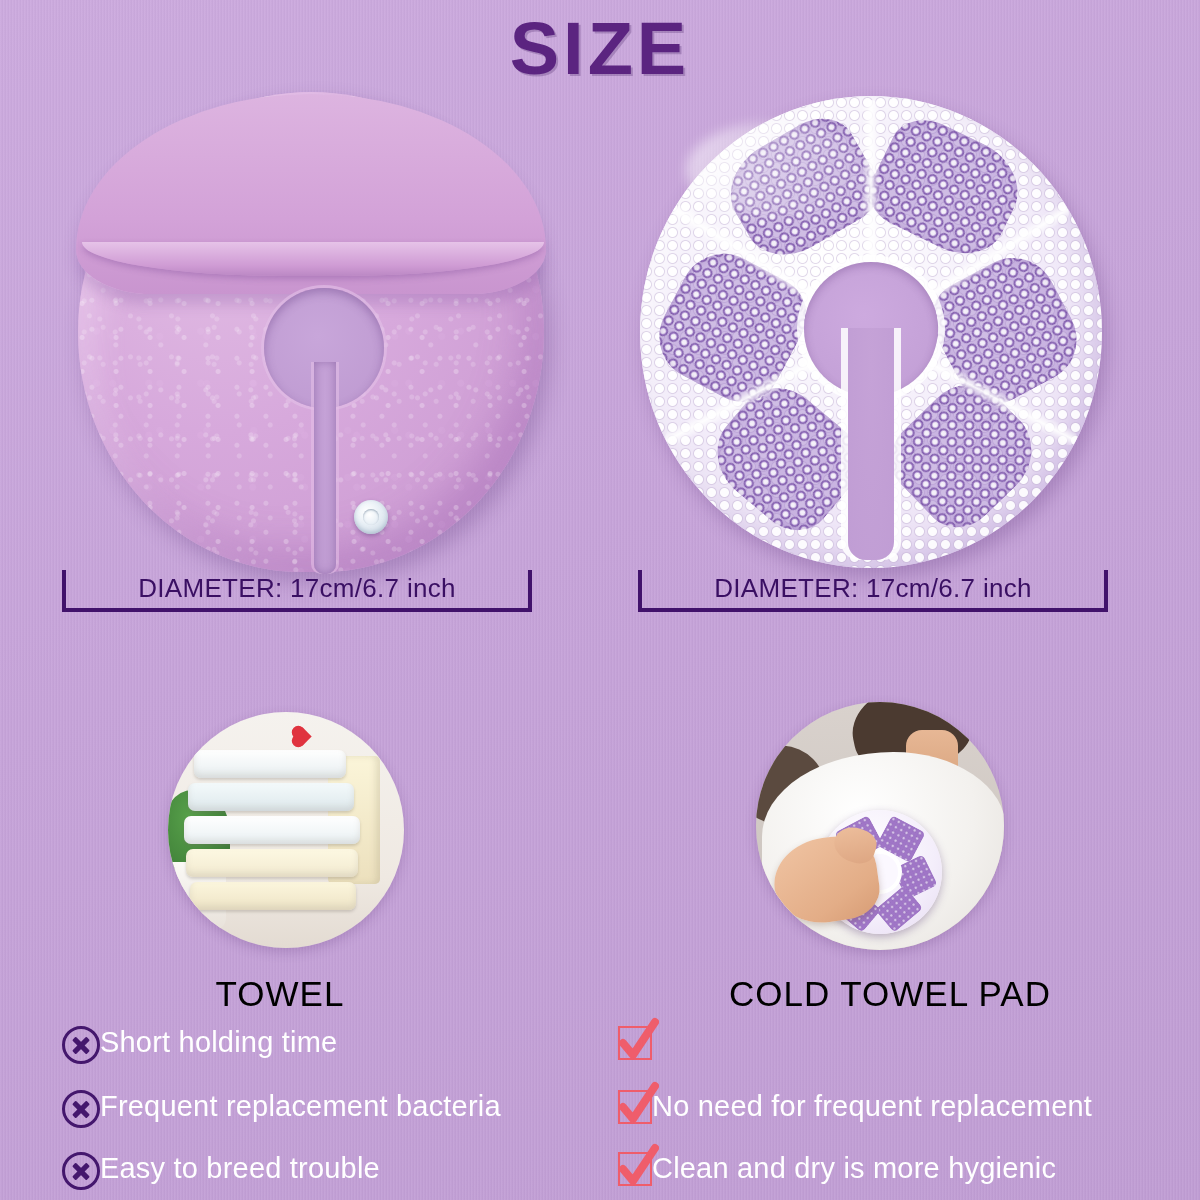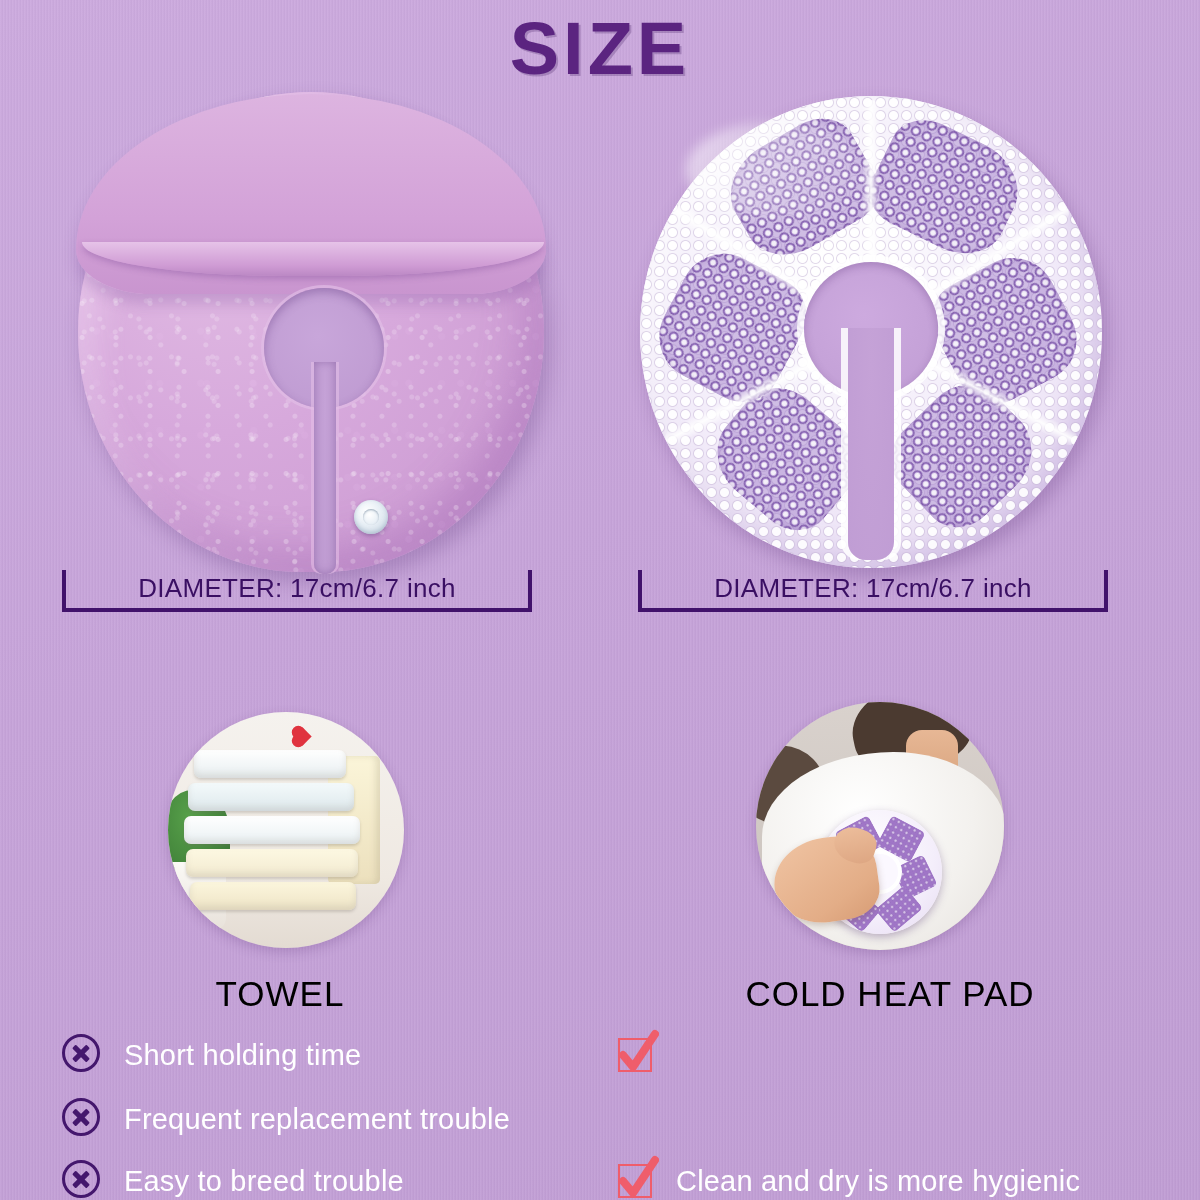--- a/index.html
+++ b/index.html
@@ -349,22 +349,22 @@
     color: #000000;
     letter-spacing: 1px;
     white-space: nowrap;
   }
   .cmp-title-left  { left: 0;   top: 974px; width: 560px; text-align: center; }
   .cmp-title-right { left: 610px; top: 974px; width: 560px; text-align: center; }
 
   .bullet {
     position: absolute;
     display: flex;
-    align-items: flex-end;
-    gap: 24px;
+    align-items: flex-start;
+    gap: 0;
     height: 46px;
   }
   .bullet-text {
     font-size: 29px;
     color: #ffffff;
     white-space: nowrap;
     letter-spacing: 0.2px;
   }
   .b-left  { left: 62px; }
   .b-right { left: 618px; }
@@ -487,41 +487,49 @@
         <div class="pp-wedge pw5"></div>
         <div class="pp-wedge pw6"></div>
         <div class="pp-pad-hole"></div>
       </div>
       <div class="pp-hand"></div>
       <div class="pp-thumb"></div>
     </div>
   </div>
 
   <div class="cmp-title cmp-title-left">TOWEL</div>
-  <div class="cmp-title cmp-title-right">COLD HEAT PAD</div>
+  <div class="cmp-title cmp-title-right">COLD TOWEL PAD</div>
 
   <div class="bullet b-left b-r1">
     <span class="icon-x"></span>
     <span class="bullet-text">Short holding time</span>
   </div>
   <div class="bullet b-left b-r2">
     <span class="icon-x"></span>
-    <span class="bullet-text">Frequent replacement trouble</span>
+    <span class="bullet-text">Frequent replacement bacteria</span>
   </div>
   <div class="bullet b-left b-r3">
     <span class="icon-x"></span>
     <span class="bullet-text">Easy to breed trouble</span>
   </div>
 
   <div class="bullet b-right b-r1">
     <span class="icon-check">
       <svg width="44" height="46" viewBox="0 0 44 46" xmlns="http://www.w3.org/2000/svg">
         <path d="M8 26 L18 38 L40 5" stroke="#ef5d6b" stroke-width="8" fill="none" stroke-linecap="round" stroke-linejoin="round"></path>
       </svg>
     </span>
+  </div>
+  <div class="bullet b-right b-r2">
+    <span class="icon-check">
+      <svg width="44" height="46" viewBox="0 0 44 46" xmlns="http://www.w3.org/2000/svg">
+        <path d="M8 26 L18 38 L40 5" stroke="#ef5d6b" stroke-width="8" fill="none" stroke-linecap="round" stroke-linejoin="round"></path>
+      </svg>
+    </span>
+    <span class="bullet-text">No need for frequent replacement</span>
   </div>
   <div class="bullet b-right b-r3">
     <span class="icon-check">
       <svg width="44" height="46" viewBox="0 0 44 46" xmlns="http://www.w3.org/2000/svg">
         <path d="M8 26 L18 38 L40 5" stroke="#ef5d6b" stroke-width="8" fill="none" stroke-linecap="round" stroke-linejoin="round"></path>
       </svg>
     </span>
     <span class="bullet-text">Clean and dry is more hygienic</span>
   </div>
 </div>

